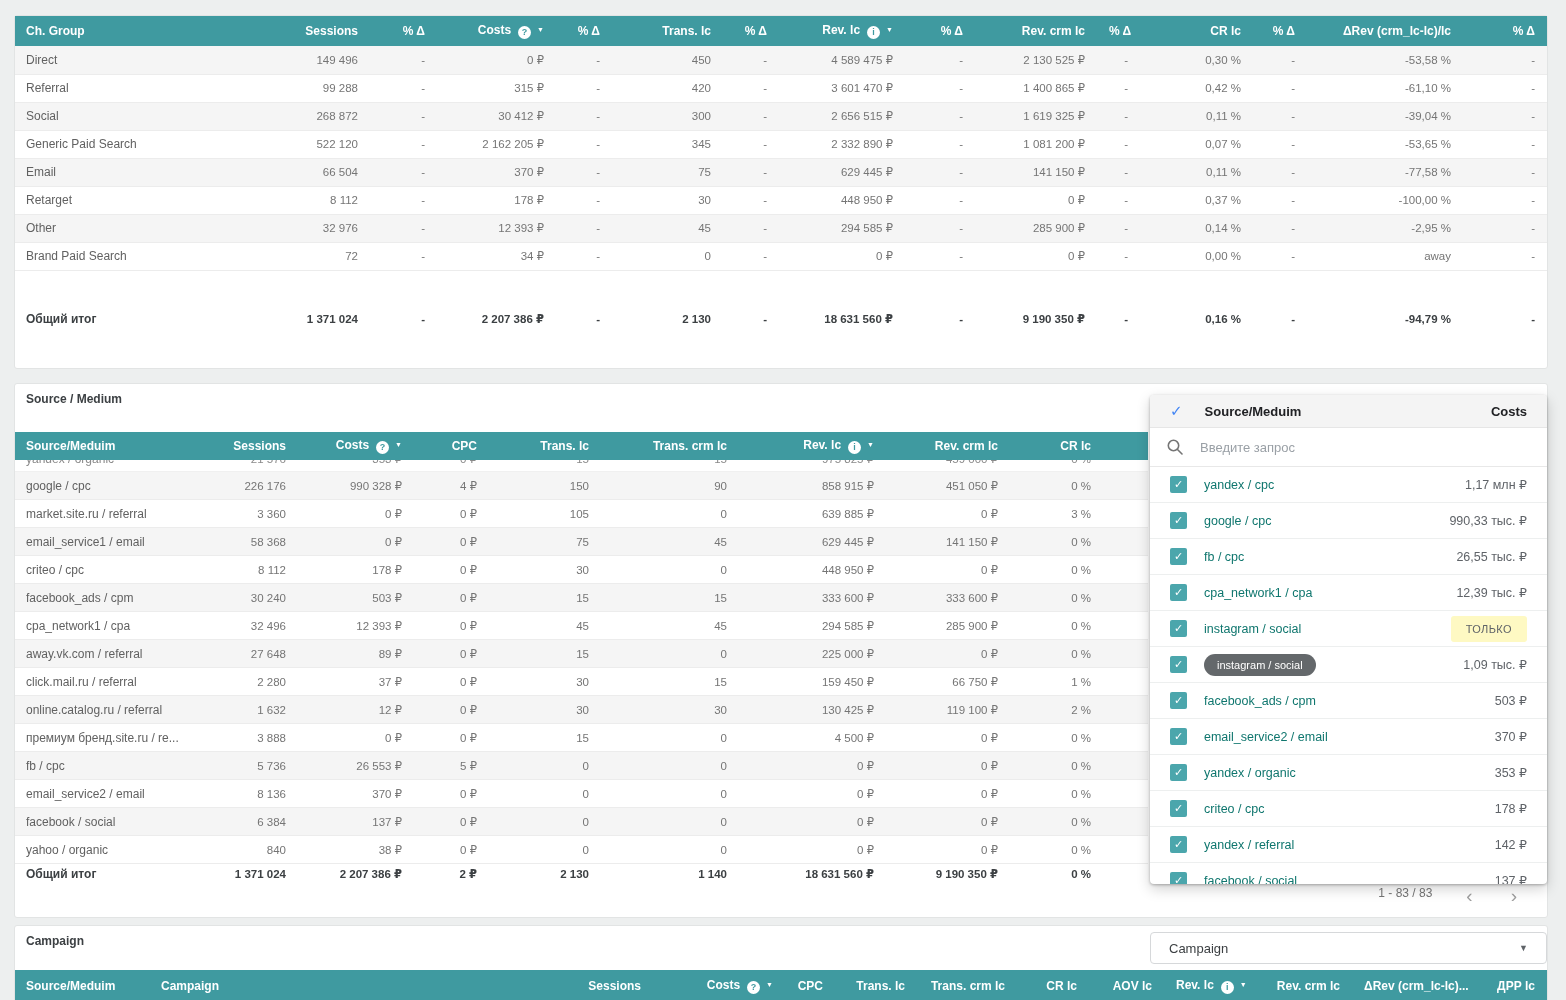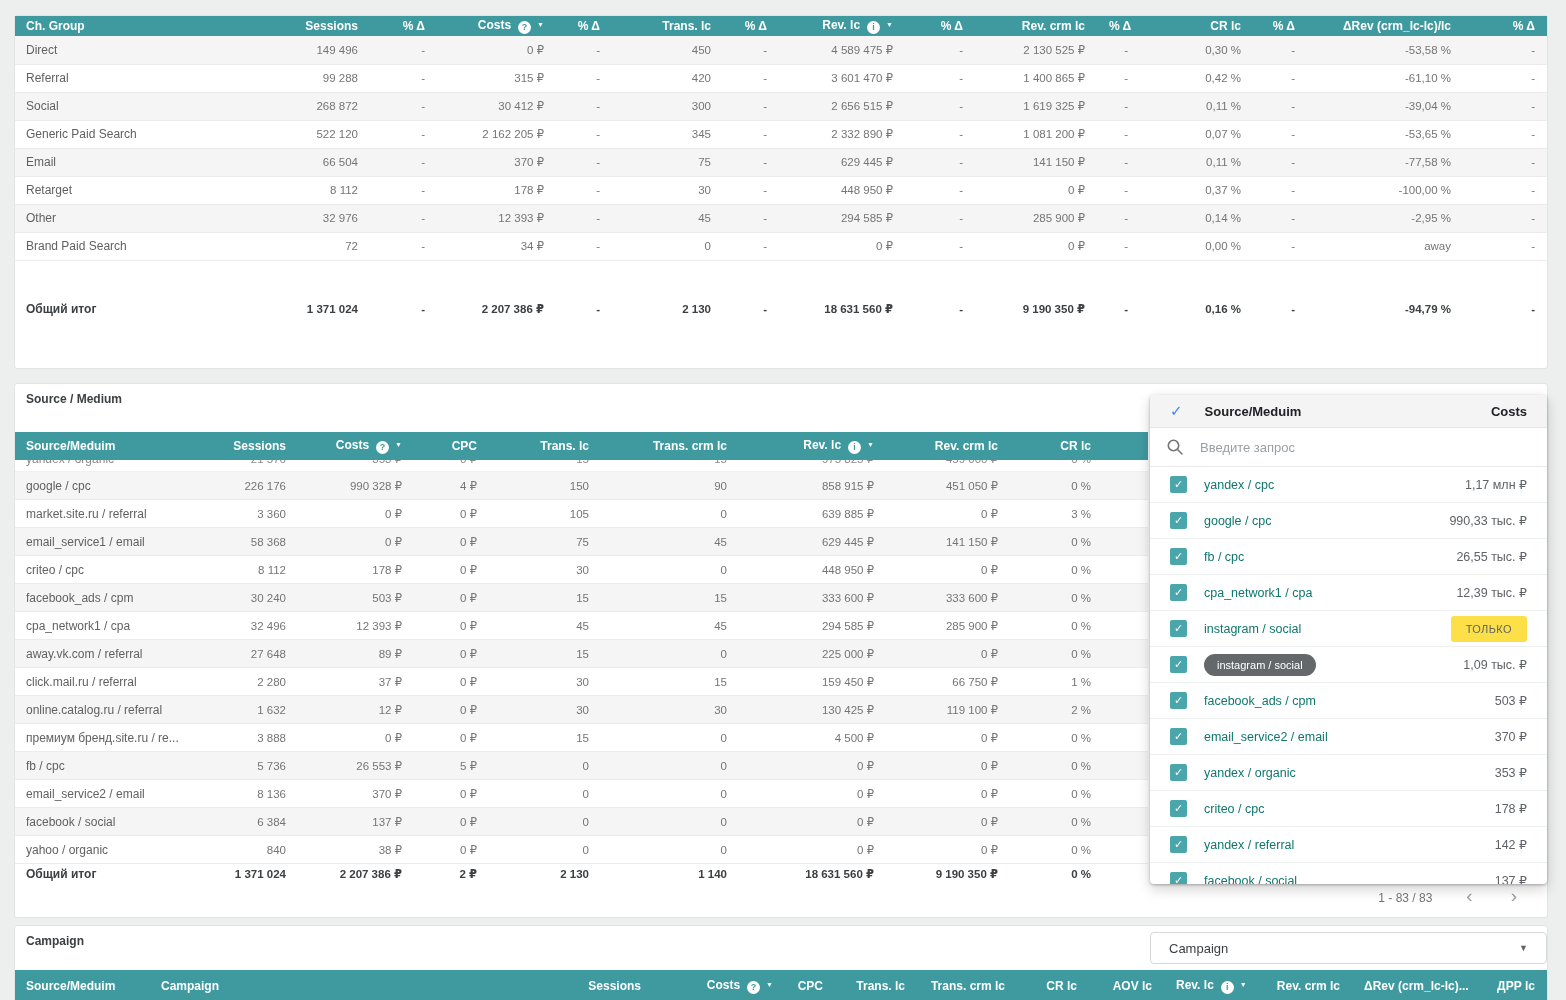--- a/index.html
+++ b/index.html
@@ -16,21 +16,21 @@
   #card3 { left:14px; top:925px; width:1534px; height:95px; }
 
   .sec-title { position:absolute; left:11px; top:8px; font-size:12px; font-weight:bold; color:#3c4043; }
 
   table { border-collapse:collapse; table-layout:fixed; }
   .t1,.t3 { width:1531px; }
   .t2 { position:absolute; left:0; top:48px; width:1133px; }
 
   thead th {
     background:#3f9aa0; color:#fff; font-size:12px; font-weight:bold;
-    height:20px; padding:0 12px; text-align:right; white-space:nowrap; overflow:hidden;
+    height:30px; padding:0 12px; text-align:right; white-space:nowrap; overflow:hidden;
   }
   thead th.l { text-align:left; padding-left:11px; }
   .t2 thead th { height:28px; }
   .t3 thead th { height:31px; }
 
   tbody td {
     font-size:11.5px; color:#757575; height:28px; padding:0 12px;
     text-align:right; white-space:nowrap; overflow:hidden; border-bottom:1px solid #ececec;
   }
   tbody td.l { text-align:left; color:#616161; font-size:12px; padding-left:11px; }
@@ -47,21 +47,21 @@
   .clip .shift { transform:translateY(-13px); line-height:24px; color:#8a8a8a; }
 
   .hicon {
     display:inline-block; width:13px; height:13px; border-radius:50%;
     background:#fff; color:#3f9aa0; font-size:9px; font-weight:bold;
     text-align:center; line-height:13px; margin-left:7px; vertical-align:-1px;
   }
   .scaret { font-size:7px; margin-left:6px; vertical-align:2px; }
 
   .pagination {
-    position:absolute; right:30px; top:502px; display:flex; align-items:flex-end;
+    position:absolute; right:30px; top:502px; display:flex; align-items:flex-start;
     color:#757575; font-size:12px;
   }
   .pg-chevron { color:#9e9e9e; font-size:19px; line-height:1; }
   .pg-prev { margin-left:34px; }
   .pg-next { margin-left:38px; }
 
   
   #panel {
     position:absolute; left:1150px; top:395px; width:397px; height:489px;
     background:#fff; border-radius:4px; overflow:hidden; z-index:5;
@@ -85,21 +85,21 @@
     padding:0 20px; border-bottom:1px solid #edefef;
   }
   .cb {
     width:17px; height:17px; background:#4ba6ac; border-radius:2px; flex:none;
     color:#fff; font-size:11px; font-weight:bold; display:flex; align-items:center; justify-content:center;
   }
   .cb::after { content:"✓"; }
   .p-label { flex:1; font-size:12.5px; color:#0f766e; }
   .p-value { font-size:12.5px; color:#5f6368; }
   .only-btn {
-    background:#fde047; color:#5f6368; font-size:11px; letter-spacing:.4px;
+    background:#fef9c3; color:#5f6368; font-size:11px; letter-spacing:.4px;
     padding:7px 15px; border-radius:3px; cursor:pointer;
   }
   .chip {
     background:rgba(88,92,96,.93); color:#fff; font-size:11px;
     padding:5px 13px; border-radius:12px; white-space:nowrap;
   }
   .chip-row .flexfill { flex:1; }
 
   
   #campaign-select {

